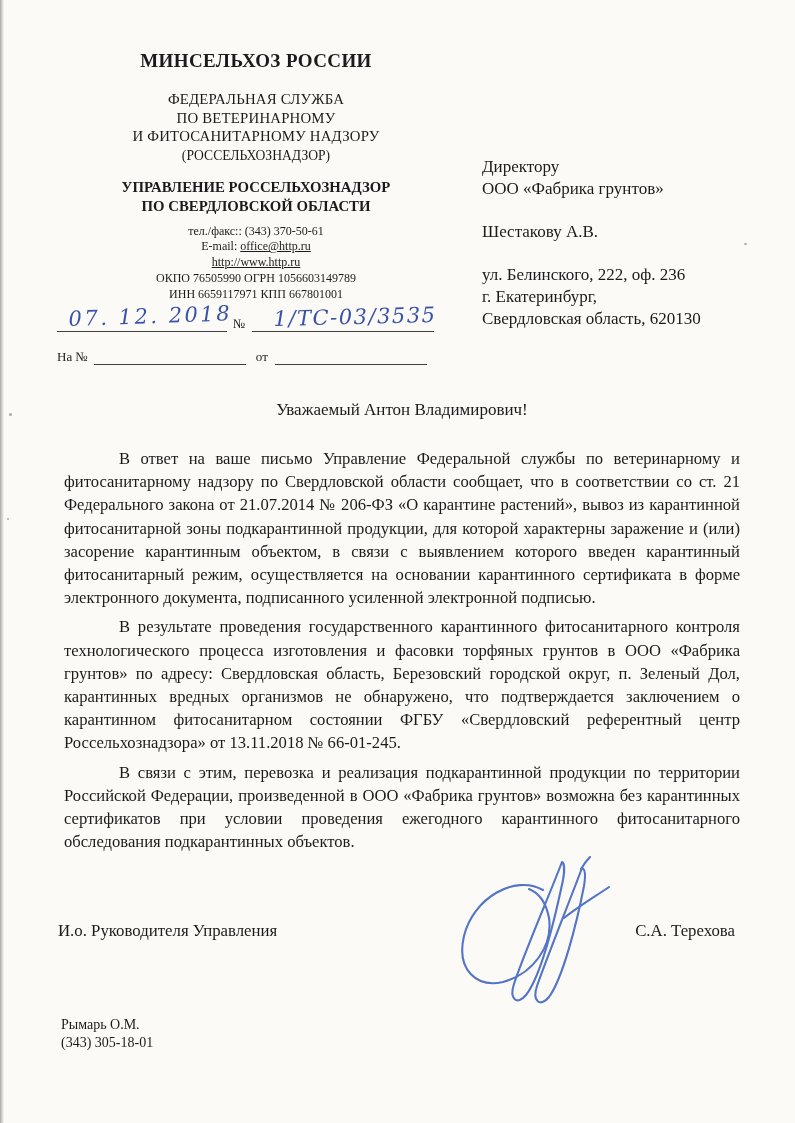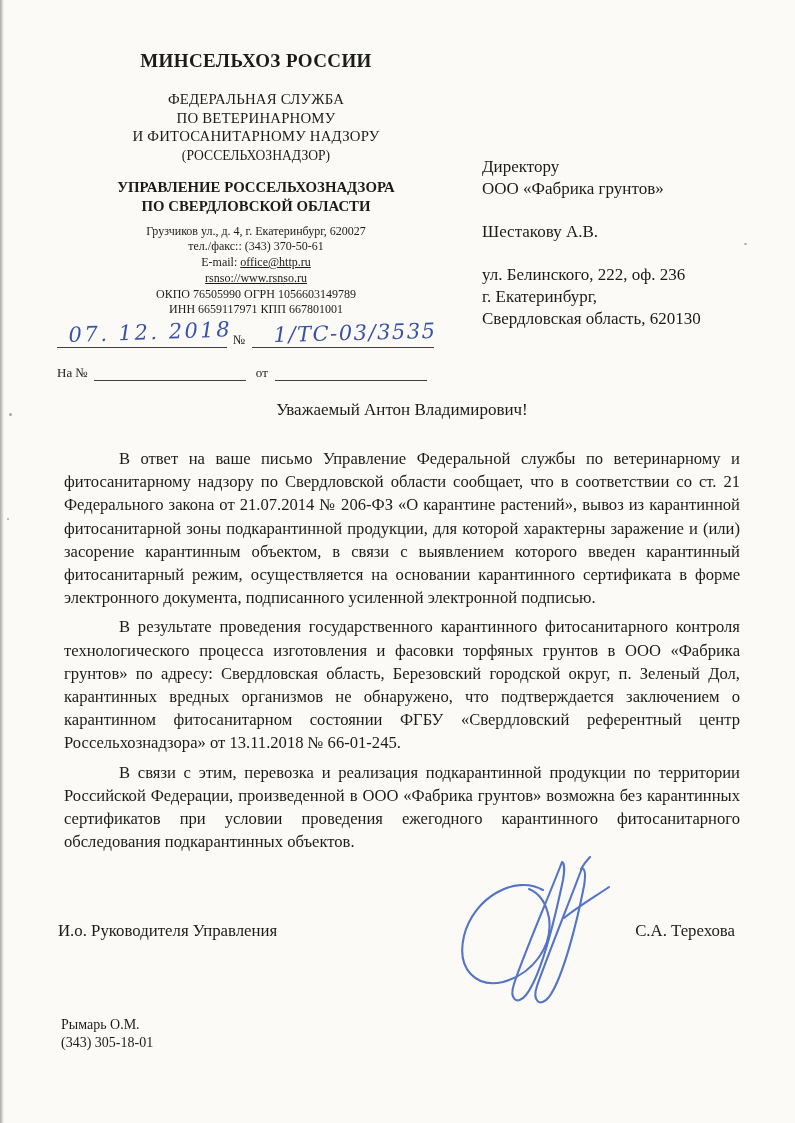--- a/index.html
+++ b/index.html
@@ -75,29 +75,28 @@
     <div class="lh-ministry">МИНСЕЛЬХОЗ РОССИИ</div>
 
     <div class="lh-service">
       <div>ФЕДЕРАЛЬНАЯ СЛУЖБА</div>
       <div>ПО ВЕТЕРИНАРНОМУ</div>
       <div>И ФИТОСАНИТАРНОМУ НАДЗОРУ</div>
     </div>
     <div class="lh-abbr">(РОССЕЛЬХОЗНАДЗОР)</div>
 
     <div class="lh-dept">
-      <div>УПРАВЛЕНИЕ РОССЕЛЬХОЗНАДЗОРА</div>
+      <div>УПРАВЛЕНИЕ РОССЕЛЬХОЗНАДЗОР</div>
       <div>ПО СВЕРДЛОВСКОЙ ОБЛАСТИ</div>
     </div>
 
     <div class="lh-addr">
-      <div>Грузчиков ул., д. 4, г. Екатеринбург, 620027</div>
       <div>тел./факс:: (343) 370-50-61</div>
       <div><span>E-mail: </span><span class="u">office@http.ru</span></div>
-      <div><span class="u">rsnso://www.rsnso.ru</span></div>
+      <div><span class="u">http://www.http.ru</span></div>
       <div>ОКПО 76505990 ОГРН 1056603149789</div>
       <div>ИНН 6659117971 КПП 667801001</div>
     </div>
 
     <div class="ref-row">
       <div class="ref-line date">
         <span class="hand date-w">07. 12. 2018</span>
       </div>
       <span class="no-sign">№</span>
       <div class="ref-line num">

